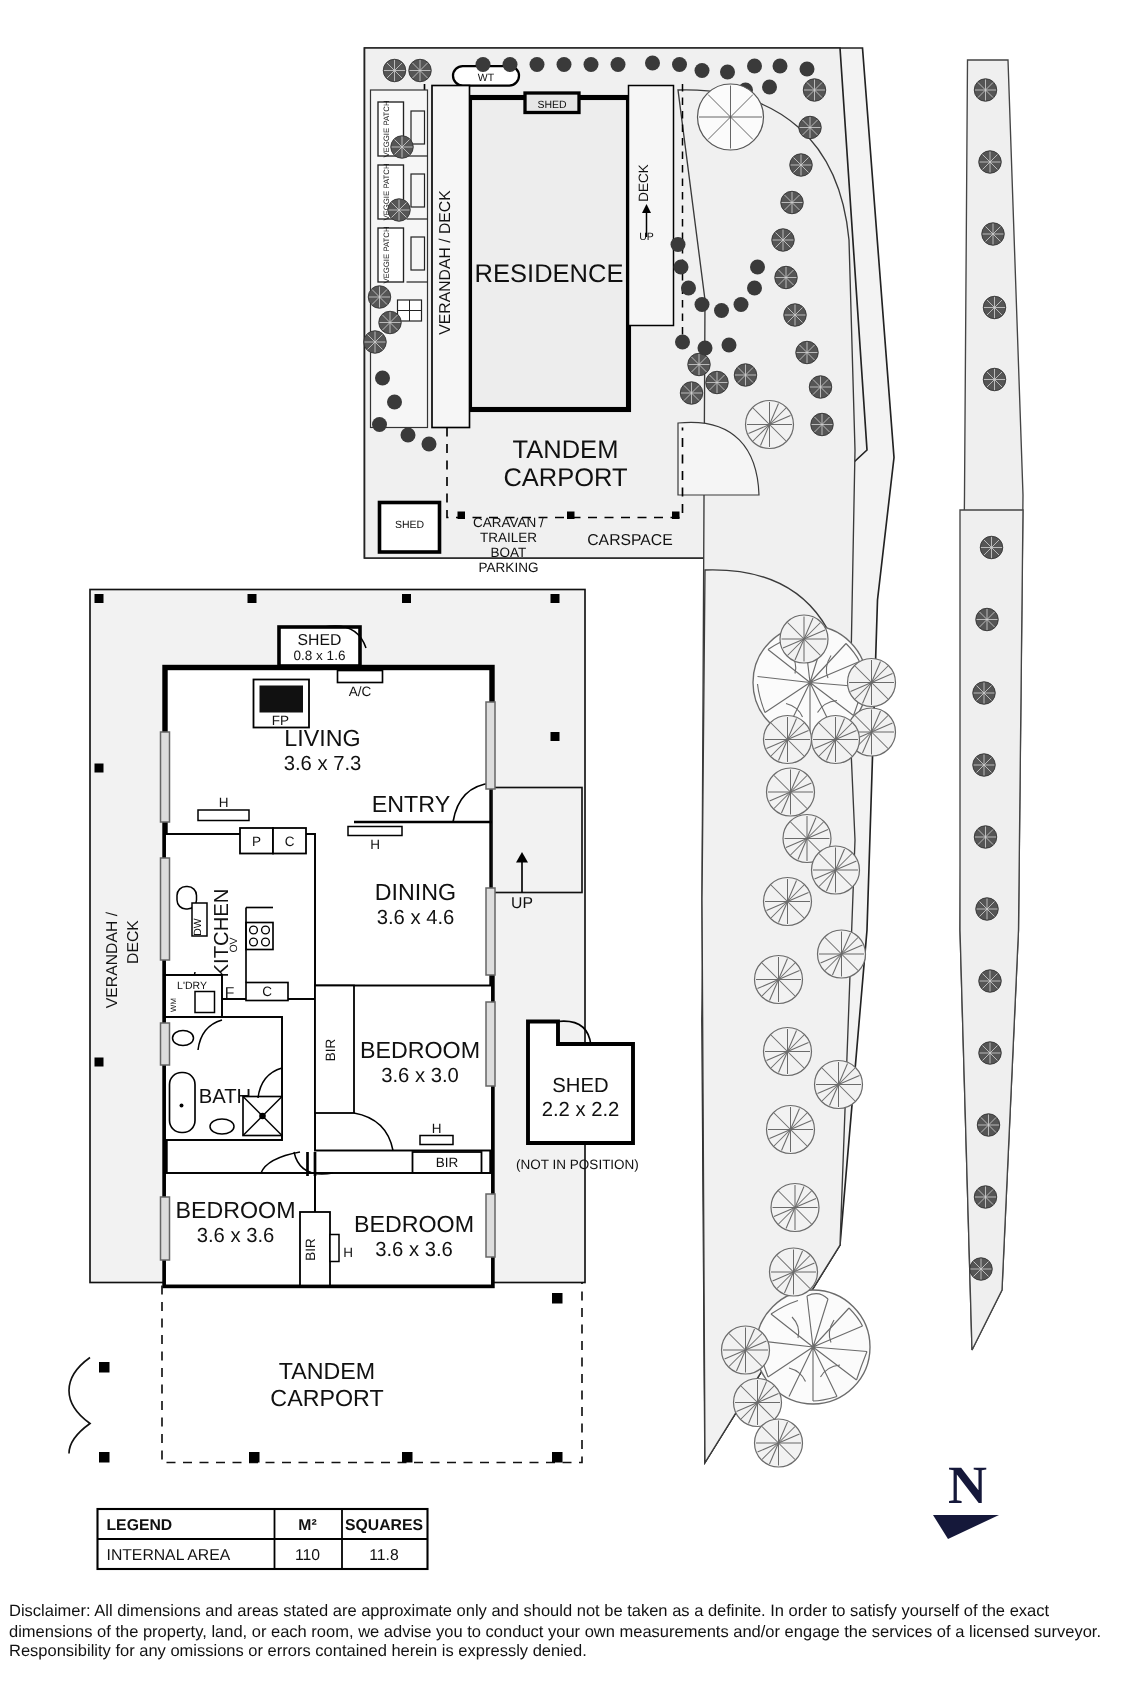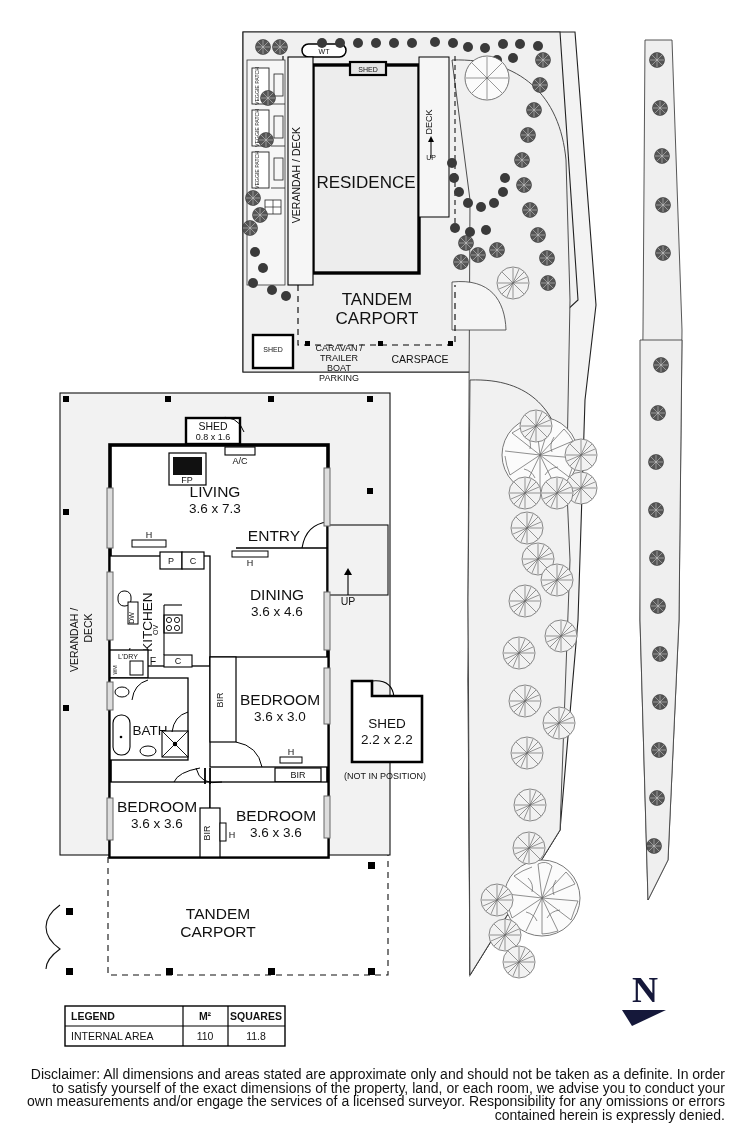--- a/index.html
+++ b/index.html
@@ -1,18 +1,18 @@
 <!DOCTYPE html>
 <html><head>
 <meta charset="utf-8">
 <style>
   html,body{margin:0;padding:0;background:#ffffff;}
   body{width:750px;height:1125px;position:relative;font-family:"Liberation Sans",sans-serif;color:#111;overflow:hidden;}
   #plan{position:absolute;left:0;top:0;width:750px;height:1125px;}
-  .disc{position:absolute;left:0;top:1068px;width:750px;text-align:right;font-size:14px;line-height:13.5px;color:#111;padding:0 25px;box-sizing:border-box;}
+  .disc{position:absolute;left:0;top:1068px;width:750px;text-align:left;font-size:11px;line-height:13.5px;color:#111;padding:0 6px;box-sizing:border-box;}
   svg text{font-family:"Liberation Sans",sans-serif;fill:#111;}
   .rm{font-size:15.5px;}
   .rmS{font-size:13.5px;}
   .tiny{font-size:7px;}
   .tiny2{font-size:5.2px;}
   .lbl{font-size:10.5px;}
   .lbl9{font-size:9px;}
   .big{font-size:17px;}
   .legend{font-size:10.5px;font-weight:bold;}
 </style>

